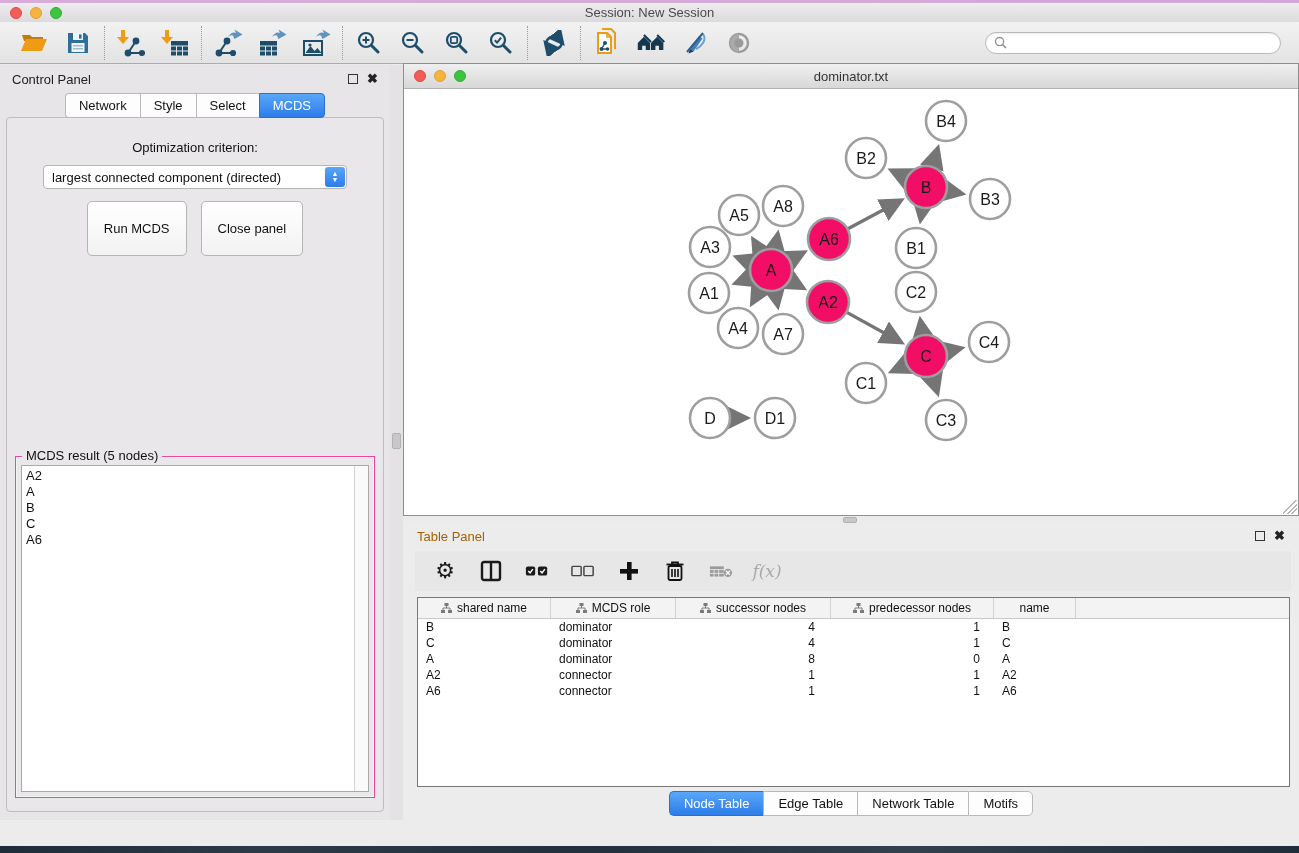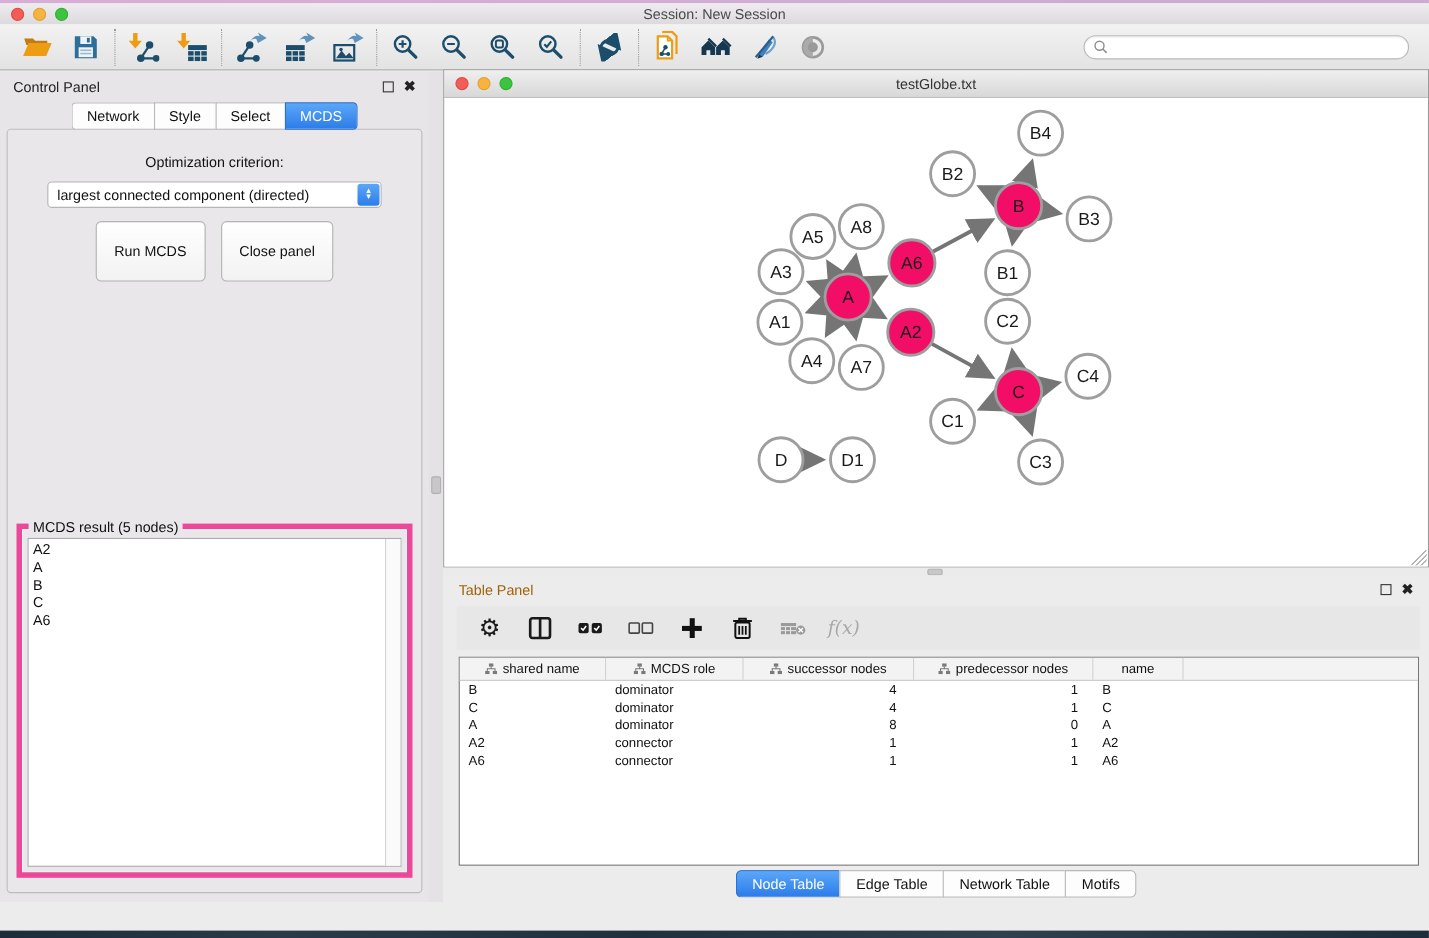--- a/index.html
+++ b/index.html
@@ -53,22 +53,22 @@
     border:1px solid #bdbdbd; border-radius:4px; background:#e9e7e9; }
   .opt-label { text-align:center; font-size:13px; color:#111; margin-top:22px; }
   .select-row { margin:10px 36px 0 36px; }
   .mac-select { height:24px; background:#fff; border:1px solid #b5b5b5; border-radius:4px;
     display:flex; align-items:center; font-size:13px; color:#111; padding-left:8px; position:relative; }
   .mac-select .stepper { position:absolute; right:1px; top:1px; bottom:1px; width:20px; border-radius:3px;
     background:linear-gradient(#5aa7f8,#2d7ce9); color:#fff; display:flex; flex-direction:column; align-items:center; justify-content:center; font-size:7px; line-height:6px; }
   .btn-row { display:flex; justify-content:center; gap:14px; margin-top:12px; }
   .mac-btn { background:linear-gradient(#ffffff,#f2f2f2); border:1px solid #b5b5b5; border-radius:5px;
     font-size:13px; color:#111; padding:19px 16px; }
-  .result-group { position:absolute; left:8px; right:8px; top:338px; bottom:13px; border:5px solid #ec4899;
-    box-shadow:inset 0 0 0 1px #f4f4f4;margin-top:20px; }
+  .result-group { position:absolute; left:8px; right:8px; top:338px; bottom:13px; border:1px solid #ec4899;
+    box-shadow:inset 0 0 0 1px #f4f4f4; }
   .result-legend { position:absolute; top:-9px; left:6px; background:#e9e7e9; padding:0 4px; font-size:13px; color:#111; }
   .result-list { position:absolute; left:5px; right:5px; top:8px; bottom:5px; background:#fff; border:1px solid #a9a9a9; display:flex; }
   .result-items { flex:1; padding:2px 0 0 4px; font-size:13px; color:#111; }
   .result-items div { line-height:16px; }
   .result-scroll { width:14px; background:#fafafa; border-left:1px solid #d4d4d4; }
 
   
   .v-divider { position:absolute; left:390px; top:0; width:13px; height:755px; background:#e4e2e4; }
   .v-handle { position:absolute; left:2px; top:368px; width:9px; height:16px; background:#c9c7c9; border:1px solid #b1b1b1; border-radius:2px; }
 
@@ -371,21 +371,21 @@
       <span class="v-handle"></span>
     </div>
 
     <div class="net-window">
       <div class="nw-titlebar">
         <div class="lights">
           <span class="light red"></span>
           <span class="light yellow"></span>
           <span class="light green"></span>
         </div>
-        <div class="nw-title">testGlobe.txt</div>
+        <div class="nw-title">dominator.txt</div>
       </div>
       <div class="nw-canvas">
         <svg id="graph-svg" width="894" height="426" viewBox="0 0 894 426">
           <defs>
             <marker id="arrow" markerWidth="8" markerHeight="8" refX="6.2" refY="4" orient="auto">
               <path d="M0,0.4 L7.4,4 L0,7.6 z" fill="#757575"></path>
             </marker>
           </defs>
           <g id="graph-edges">
               <line x1="347.3111094133914" y1="188.30394328212898" x2="331.25185411547807" y2="194.26140895716136" stroke="#757575" stroke-width="3.4" marker-end="url(#arrow)"></line>

